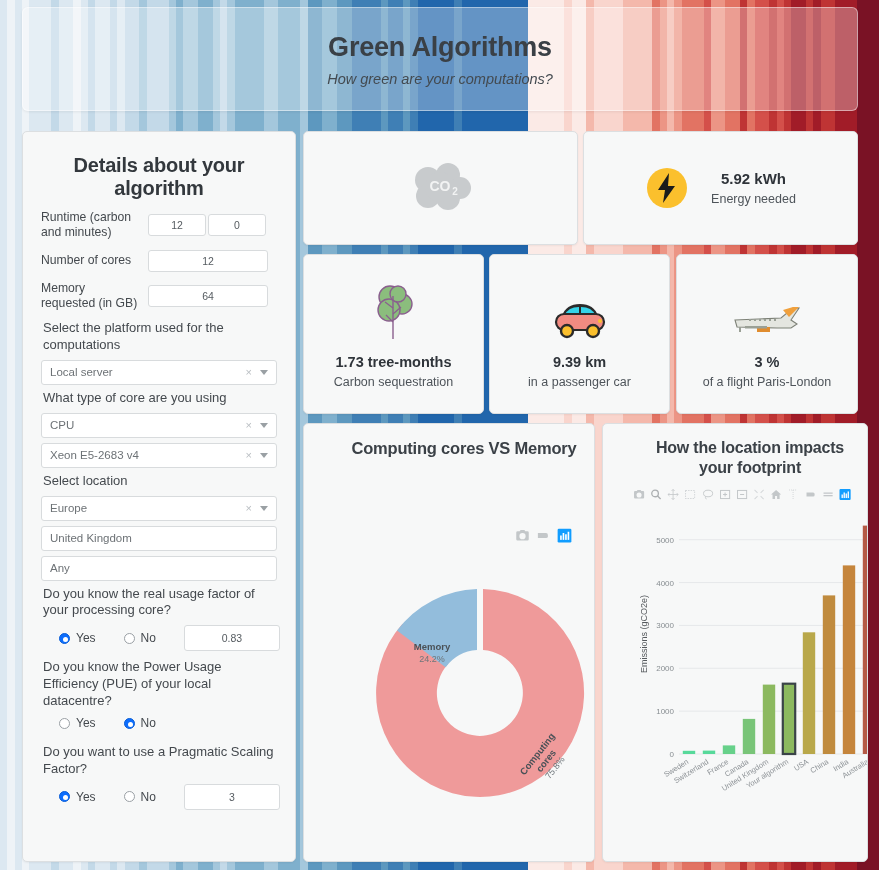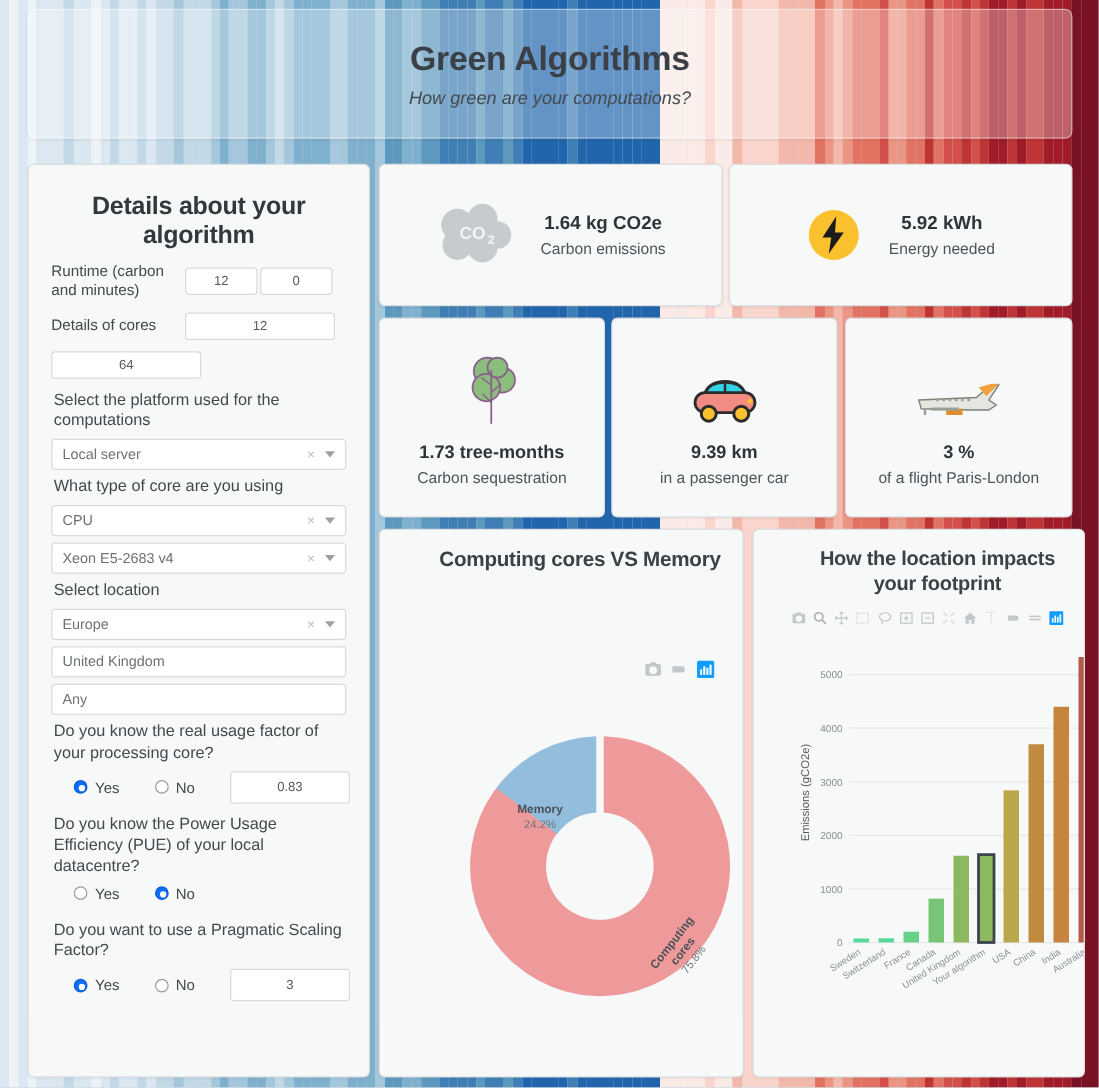--- a/index.html
+++ b/index.html
@@ -304,25 +304,26 @@
 
     <div class="frow">
       <div class="flabel">Runtime (carbon and minutes)</div>
       <div class="runtime-wrap">
         <input class="inp half" readonly="" value="12" style="">
         <input class="inp half" readonly="" value="0" style="">
       </div>
     </div>
 
     <div class="frow">
-      <div class="flabel">Details of cores</div>
+      <div class="flabel">Number of cores</div>
       <input class="inp" style="width: 120px;" readonly="" value="12">
     </div>
 
     <div class="frow">
+      <div class="flabel">Memory requested (in GB)</div>
       <input class="inp" style="width: 120px;" readonly="" value="64">
     </div>
 
     <div class="blabel">Select the platform used for the computations</div>
     <div class="sel">
       <span class="selval">Local server</span>
       <span class="clr">×</span>
       <span class="caret"></span>
     </div>
 
@@ -396,24 +397,20 @@
         <circle cx="18" cy="18" r="13"></circle>
           <circle cx="38" cy="13" r="12"></circle>
         <circle cx="50" cy="26" r="11"></circle>
           <circle cx="38" cy="36" r="12"></circle>
         <circle cx="18" cy="34" r="12"></circle>
           <circle cx="30" cy="25" r="15"></circle>
       </g>
       <text x="30" y="29" text-anchor="middle" font-family="Liberation Sans, sans-serif" font-size="14" font-weight="700" fill="#f2f3f3">CO</text>
       <text x="45" y="33" text-anchor="middle" font-family="Liberation Sans, sans-serif" font-size="10" font-weight="700" fill="#f2f3f3">2</text>
     </svg>
-    <div class="mtxt">
-      <div class="mval">1.64 kg CO2e</div>
-      <div class="mlbl">Carbon emissions</div>
-    </div>
   </div>
 
   <div class="card metric-card" id="card-energy">
     <svg width="44" height="44" viewBox="0 0 44 44">
       <circle cx="22" cy="22" r="20" fill="#fbc02d"></circle>
       <path d="M24 7 L13 24 L20 24 L18 37 L30 20 L23 20 Z" fill="#1b1b1b"></path>
     </svg>
     <div class="mtxt">
       <div class="mval">5.92 kWh</div>
       <div class="mlbl">Energy needed</div>

